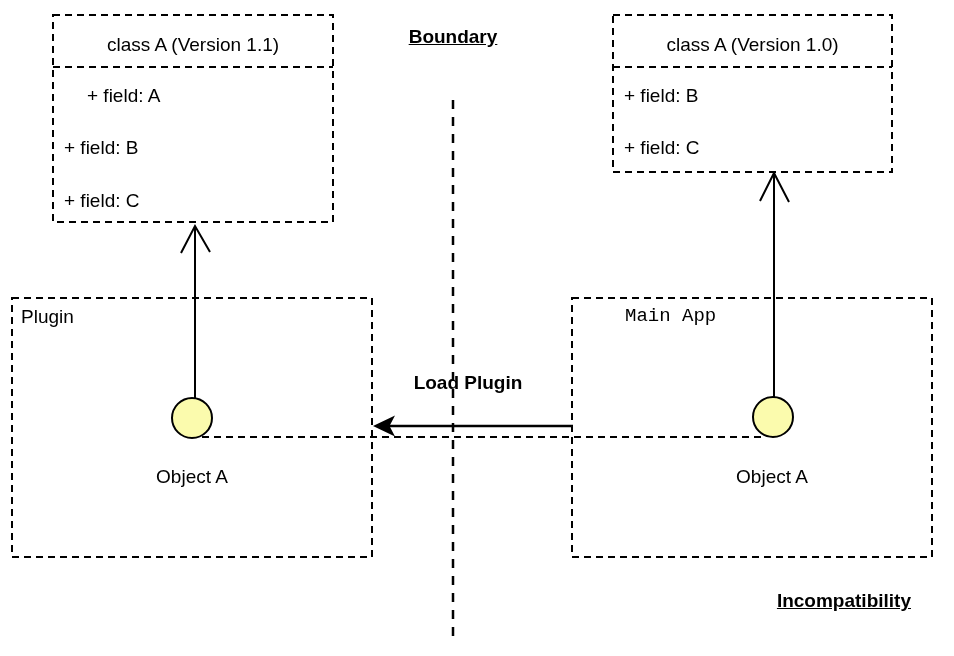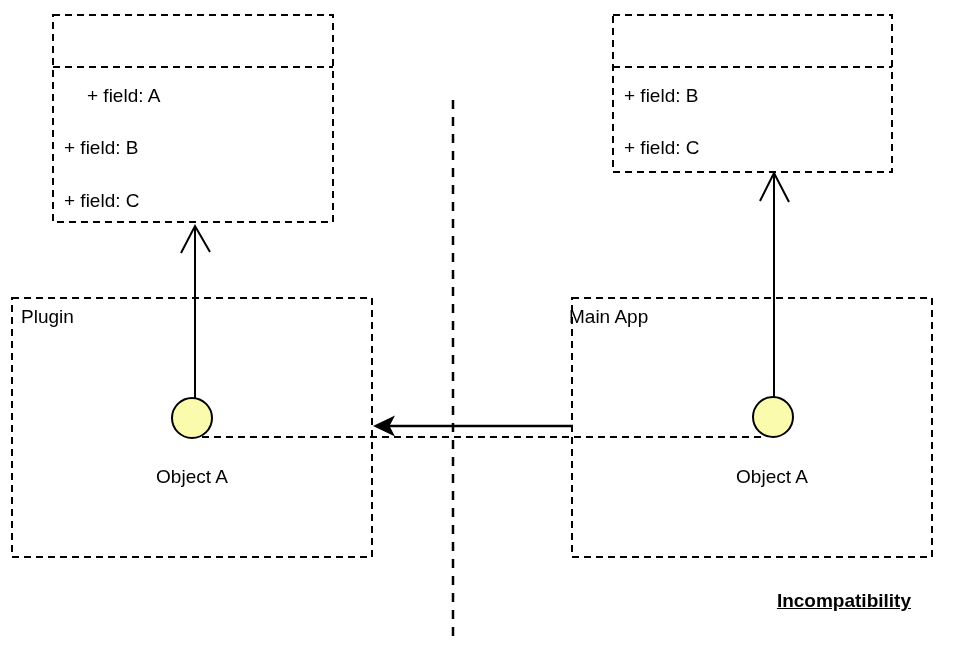--- a/index.html
+++ b/index.html
@@ -40,21 +40,21 @@
   .v11-title   { left: 53px;  top: 34px;  width: 280px; }
   .v11-field-0 { left: 64px;  top: 85px; margin-left: 23px;  }
   .v11-field-1 { left: 64px;  top: 137px; }
   .v11-field-2 { left: 64px;  top: 190px; }
   
   .v10-title   { left: 613px; top: 34px;  width: 279px; }
   .v10-field-0 { left: 624px; top: 85px;  }
   .v10-field-1 { left: 624px; top: 137px; }
   
   .plugin-label   { left: 21px;  top: 306px; }
-  .main-app-label { left: 569px; top: 306px; }
+  .main-app-label { left: 625px; top: 306px; font-family: Liberation Mono, monospace; }
   .object-a-left  { left: 92px;  top: 466px; width: 200px; }
   .object-a-right { left: 672px; top: 466px; width: 200px; }
   
   .boundary-label        { left: 353px; top: 26px;  width: 200px; }
   .load-plugin-label     { left: 368px; top: 372px; width: 200px; }
   .incompatibility-label { left: 611px; top: 590px; width: 300px; text-align: right; }
 </style>
 </head>
 <body>
 
@@ -82,30 +82,34 @@
     <line x1="195" y1="398" x2="195" y2="228" stroke="#000" stroke-width="2"></line>
     <polyline points="181,253 195,226 210,252" fill="none" stroke="#000" stroke-width="2"></polyline>
 
     <line x1="774" y1="397" x2="774" y2="175" stroke="#000" stroke-width="2"></line>
     <polyline points="760,201 774,173 789,202" fill="none" stroke="#000" stroke-width="2"></polyline>
 
     <circle cx="192" cy="418" r="20" stroke="#000" stroke-width="2" fill="#FBFBAD"></circle>
     <circle cx="773" cy="417" r="20" stroke="#000" stroke-width="2" fill="#FBFBAD"></circle>
   </svg>
 
+  <div class="label centered bold underlined boundary-label">Boundary</div>
 
+  <div class="label centered v11-title">class A (Version 1.1)</div>
   <div class="label v11-field-0">+ field: A</div>
   <div class="label v11-field-1">+ field: B</div>
   <div class="label v11-field-2">+ field: C</div>
 
+  <div class="label centered v10-title">class A (Version 1.0)</div>
   <div class="label v10-field-0">+ field: B</div>
   <div class="label v10-field-1">+ field: C</div>
 
   <div class="label plugin-label">Plugin</div>
   <div class="label centered object-a-left">Object A</div>
 
   <div class="label main-app-label">Main App</div>
   <div class="label centered object-a-right">Object A</div>
 
+  <div class="label centered bold load-plugin-label">Load Plugin</div>
 
   <div class="label centered bold underlined incompatibility-label">Incompatibility</div>
 
 </div>
 
 </body></html>

